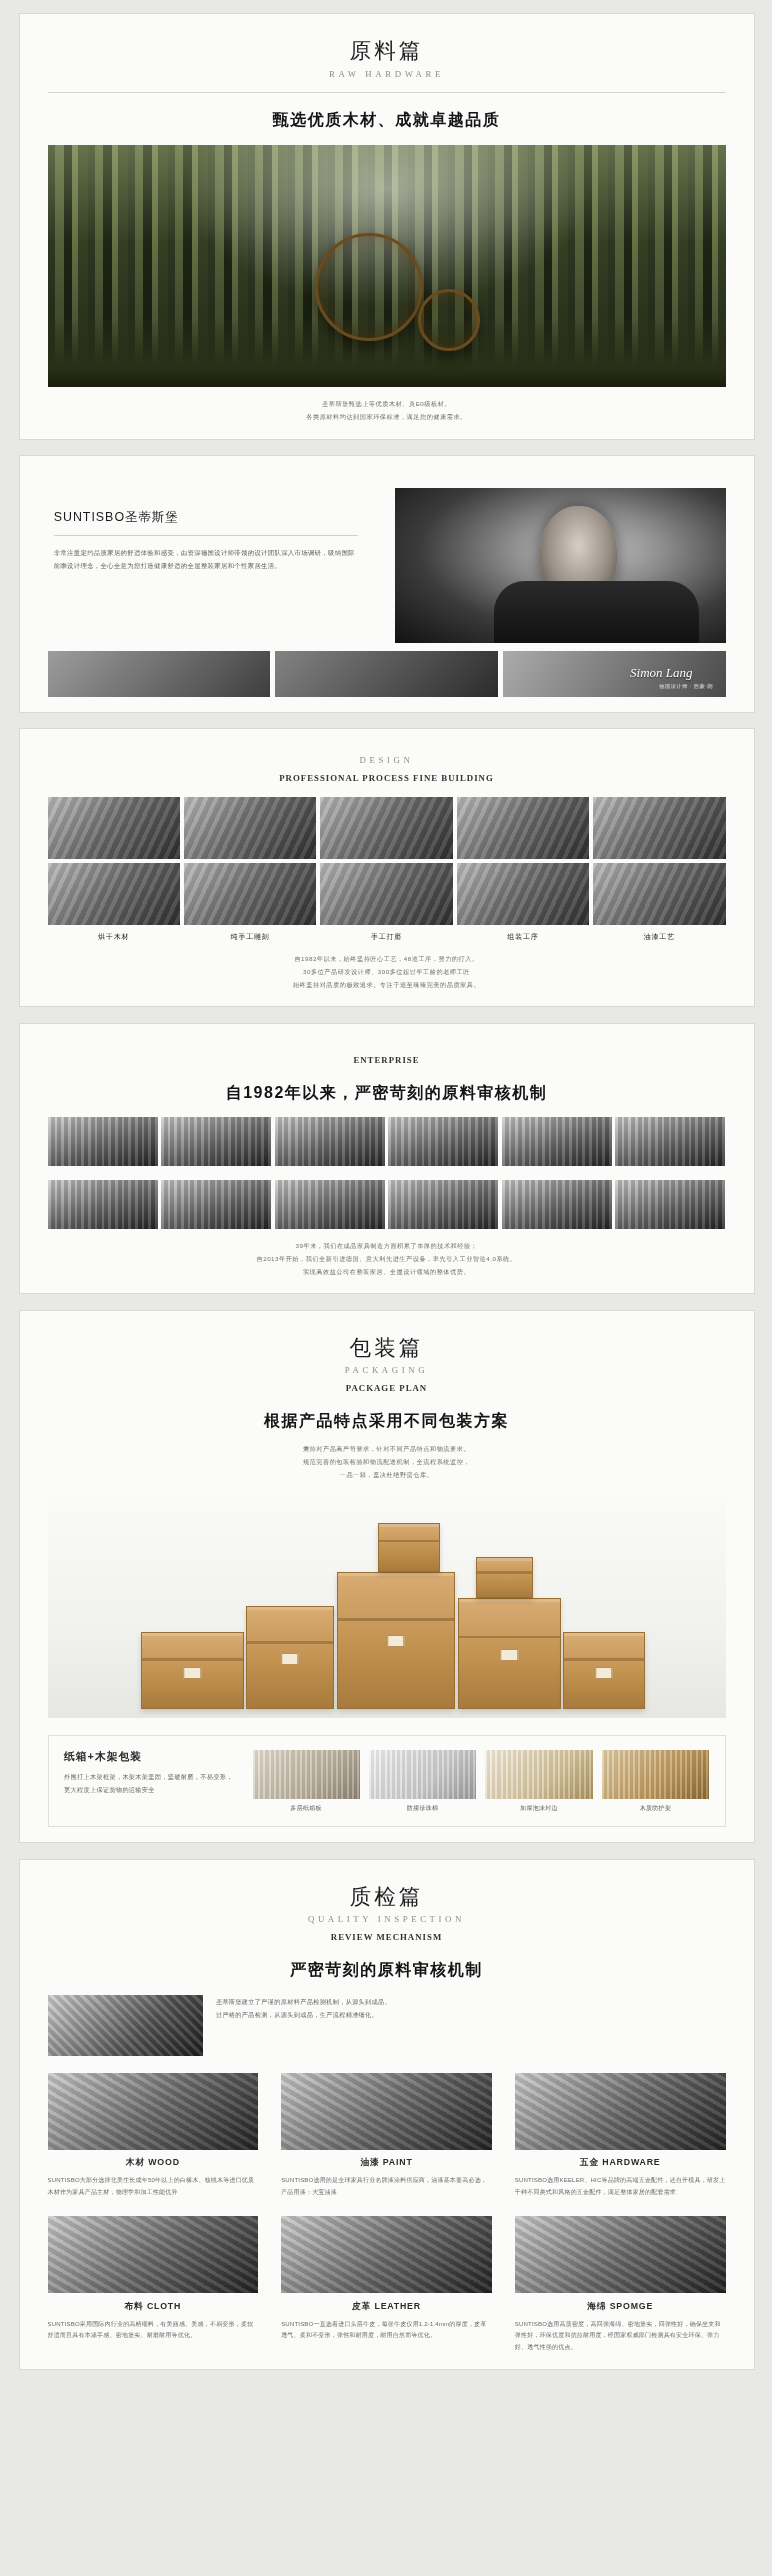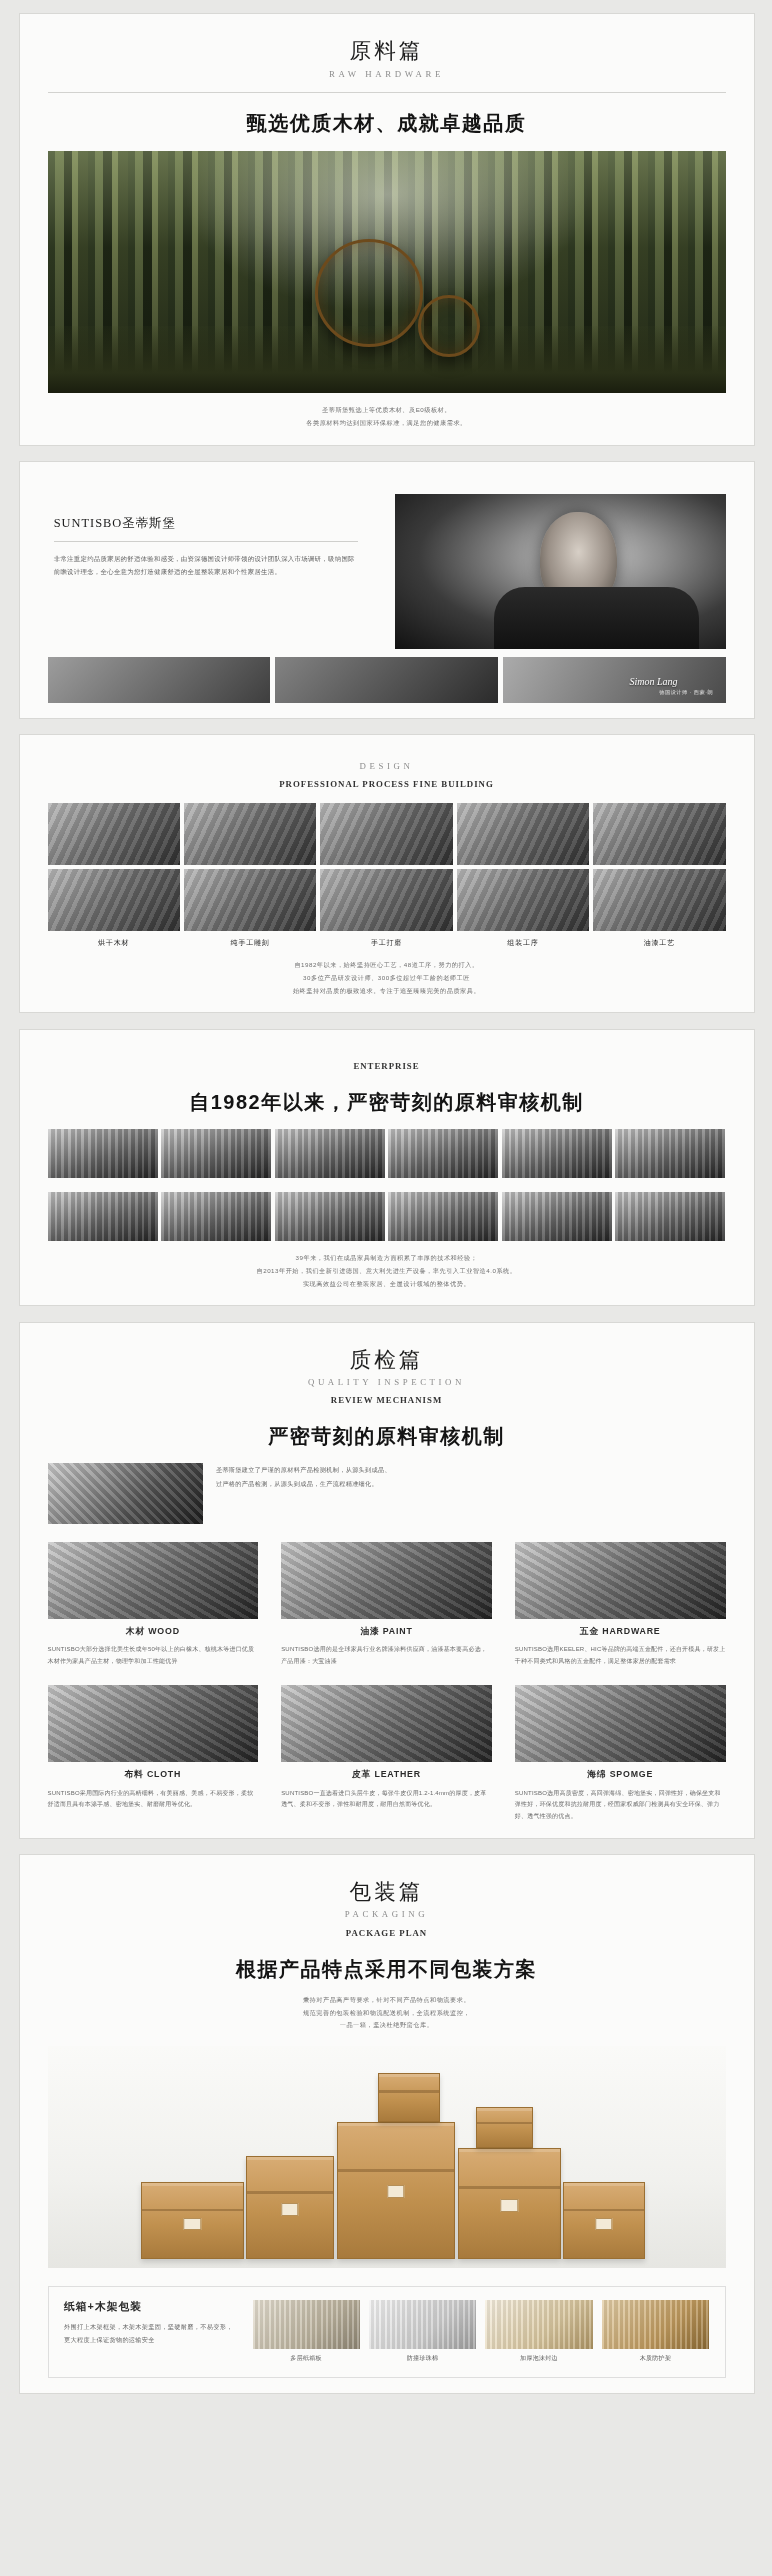--- a/index.html
+++ b/index.html
@@ -35,21 +35,21 @@
     font-family: "Liberation Serif", serif;
   }
   .rule {
     width: 100%;
     height: 0.5px;
     background: #d2d2cf;
     margin: 13.4px 0 11.3px;
   }
   .sec-sub {
     text-align: center;
-    font-size: 20px;
+    font-size: 16px;
     font-weight: 700;
     letter-spacing: 1.5px;
     color: #141414;
     margin-top: 18px;
   }
   .sec-sub-en {
     text-align: center;
     font-family: "Liberation Serif", serif;
     font-size: 8.8px;
     letter-spacing: 1px;
@@ -102,21 +102,21 @@
         #b9handled 0px, #b98840 3.1px,
         #e0b673 6.2px, #e0b673 8.2px,
         #a9762f 8.8px, #a9762f 10.8px);
     box-shadow: 0 7.2px 13.4px rgba(0,0,0,.45), inset 0 0 15.5px rgba(90,50,10,.45);
     border: 3.1px solid #6d4a1c;
   }
   .log-big { width: 108px; height: 108px; left: 50%; margin-left: -72px; bottom: 46px; }
   .log-small { width: 62px; height: 62px; left: 50%; margin-left: 31px; bottom: 36px; }
 
   
-  .design-row { display: flex; gap: 16px; margin-top: 9.3px; font-family: Liberation Serif, serif; }
+  .design-row { display: flex; gap: 16px; margin-top: 9.3px; }
   .design-left { width: 50%; padding: 20.6px 20.6px 0 6.2px; }
   .design-left h3 {
     font-size: 12.4px; letter-spacing: 1px; font-weight: 400; color: #1b1b1b;
   }
   .design-left .divider { width: 100%; height: 0.5px; background: #cfcfcc; margin: 9.3px 0 10.3px; }
   .design-left p {
     font-size: 6.4px; color: #5d5d5d; line-height: 2.1; letter-spacing: 0.3px;
   }
   .design-right {
     width: 50%; height: 155px;
@@ -142,24 +142,24 @@
     flex: 1; height: 46px;
     background: linear-gradient(135deg, #9d9d9d, #3e3e3e);
     position: relative; overflow: hidden;
   }
   .sign-strip .cell:nth-child(2) { background: linear-gradient(135deg, #838383, #2b2b2b); }
   .sign-strip .cell:nth-child(3) { background: linear-gradient(120deg, #ababab, #4a4a4a); }
   .sign-wrap { position: relative; }
   .signature {
     font-family: "Liberation Serif", serif;
     font-style: italic;
-    font-size: 10px;
+    font-size: 13px;
     color: #fff;
     position: absolute;
-    right: 48px; bottom: 15.5px;
+    right: 33px; bottom: 15.5px;
     text-shadow: 0 0.5px 1.5px rgba(0,0,0,.6);
   }
   .sign-caption {
     position: absolute; right: 12.4px; bottom: 6.2px;
     font-size: 5.2px; color: #e2e2e2; letter-spacing: 0.5px;
   }
 
   
   .craft-grid { display: flex; gap: 4.1px; margin-top: 13.4px; }
   .craft-cell { flex: 1; }
@@ -392,20 +392,89 @@
 
     <div class="sec-note">
       <div>39年来，我们在成品家具制造方面积累了丰厚的技术和经验；</div>
       <div>自2013年开始，我们全新引进德国、意大利先进生产设备，率先引入工业智造4.0系统。</div>
       <div>实现高效益公司在整装家居、全屋设计领域的整体优势。</div>
     </div>
   </div>
 
   <div class="section">
     <div class="sec-head">
+      <div class="cn">包装篇</div>
+      <div class="en">PACKAGING</div>
+    </div>
+    <div class="sec-sub-en">PACKAGE PLAN</div>
+    <div class="sec-sub">根据产品特点采用不同包装方案</div>
+
+    <div class="sec-note">
+      <div>秉持对产品高严苛要求，针对不同产品特点和物流要求。</div>
+      <div>规范完善的包装检验和物流配送机制，全流程系统监控，</div>
+      <div>一品一箱，坚决杜绝野蛮仓库。</div>
+    </div>
+
+    <div class="photo pack-photo">
+      <div class="box" style="left:93px;width:103px;height:77px;">
+          <div class="tape"></div>
+          <div class="lbl"></div>
+        </div>
+      <div class="box" style="left:198px;width:88px;height:103px;">
+          <div class="tape"></div>
+          <div class="lbl"></div>
+        </div>
+      <div class="box" style="left:289px;width:118px;height:137px;">
+          <div class="tape"></div>
+          <div class="lbl"></div>
+        </div>
+      <div class="box" style="left:410px;width:103px;height:111px;">
+          <div class="tape"></div>
+          <div class="lbl"></div>
+        </div>
+      <div class="box" style="left:515px;width:82px;height:77px;">
+          <div class="tape"></div>
+          <div class="lbl"></div>
+        </div>
+      <div class="box" style="left:330px;bottom:146px;width:62px;height:49px;">
+          <div class="tape"></div>
+        </div>
+      <div class="box" style="left:428px;bottom:120px;width:57px;height:41px;">
+          <div class="tape"></div>
+        </div>
+    </div>
+
+    <div class="pack-bottom">
+      <div class="txt">
+        <h4>纸箱+木架包装</h4>
+        <p>外围打上木架框架，木架木架坚固，坚硬耐磨，不易变形，更大程度上保证货物的运输安全</p>
+      </div>
+      <div class="pack-mini">
+        <div class="mini">
+          <div class="pic"></div>
+          <div class="cap">多层纸箱板</div>
+        </div>
+        <div class="mini">
+          <div class="pic"></div>
+          <div class="cap">防撞珍珠棉</div>
+        </div>
+        <div class="mini">
+          <div class="pic"></div>
+          <div class="cap">加厚泡沫封边</div>
+        </div>
+        <div class="mini">
+          <div class="pic"></div>
+          <div class="cap">木质防护架</div>
+        </div>
+      </div>
+    </div>
+  </div>
+
+  <div class="section">
+    <div class="sec-head">
       <div class="cn">质检篇</div>
       <div class="en">QUALITY INSPECTION</div>
     </div>
     <div class="sec-sub-en">REVIEW MECHANISM</div>
     <div class="sec-sub">严密苛刻的原料审核机制</div>
 
     <div class="qc-top">
       <div class="photo qc-thumb"></div>
       <div>
         <p>圣蒂斯堡建立了严谨的原材料产品检测机制，从源头到成品、</p>
@@ -440,83 +509,14 @@
         <p>SUNTISBO一直选着进口头层牛皮，每张牛皮仅用1.2-1.4mm的厚度，皮革透气、柔和不变形，弹性和耐用度，耐用自然而等优化。</p>
       </div>
       <div class="qc-item">
         <div class="photo pic"></div>
         <h4>海绵 SPOMGE</h4>
         <p>SUNTISBO选用高质密度，高回弹海绵、密地堡实，回弹性好，确保坐支和弹性好，环保优度和抗拉耐用度，经国家权威部门检测具有安全环保、弹力好、透气性强的优点。</p>
       </div>
     </div>
   </div>
 
-  <div class="section">
-    <div class="sec-head">
-      <div class="cn">包装篇</div>
-      <div class="en">PACKAGING</div>
-    </div>
-    <div class="sec-sub-en">PACKAGE PLAN</div>
-    <div class="sec-sub">根据产品特点采用不同包装方案</div>
-
-    <div class="sec-note">
-      <div>秉持对产品高严苛要求，针对不同产品特点和物流要求。</div>
-      <div>规范完善的包装检验和物流配送机制，全流程系统监控，</div>
-      <div>一品一箱，坚决杜绝野蛮仓库。</div>
-    </div>
-
-    <div class="photo pack-photo">
-      <div class="box" style="left:93px;width:103px;height:77px;">
-          <div class="tape"></div>
-          <div class="lbl"></div>
-        </div>
-      <div class="box" style="left:198px;width:88px;height:103px;">
-          <div class="tape"></div>
-          <div class="lbl"></div>
-        </div>
-      <div class="box" style="left:289px;width:118px;height:137px;">
-          <div class="tape"></div>
-          <div class="lbl"></div>
-        </div>
-      <div class="box" style="left:410px;width:103px;height:111px;">
-          <div class="tape"></div>
-          <div class="lbl"></div>
-        </div>
-      <div class="box" style="left:515px;width:82px;height:77px;">
-          <div class="tape"></div>
-          <div class="lbl"></div>
-        </div>
-      <div class="box" style="left:330px;bottom:146px;width:62px;height:49px;">
-          <div class="tape"></div>
-        </div>
-      <div class="box" style="left:428px;bottom:120px;width:57px;height:41px;">
-          <div class="tape"></div>
-        </div>
-    </div>
-
-    <div class="pack-bottom">
-      <div class="txt">
-        <h4>纸箱+木架包装</h4>
-        <p>外围打上木架框架，木架木架坚固，坚硬耐磨，不易变形，更大程度上保证货物的运输安全</p>
-      </div>
-      <div class="pack-mini">
-        <div class="mini">
-          <div class="pic"></div>
-          <div class="cap">多层纸箱板</div>
-        </div>
-        <div class="mini">
-          <div class="pic"></div>
-          <div class="cap">防撞珍珠棉</div>
-        </div>
-        <div class="mini">
-          <div class="pic"></div>
-          <div class="cap">加厚泡沫封边</div>
-        </div>
-        <div class="mini">
-          <div class="pic"></div>
-          <div class="cap">木质防护架</div>
-        </div>
-      </div>
-    </div>
-  </div>
-
 </div>
 
 
 </body></html>

